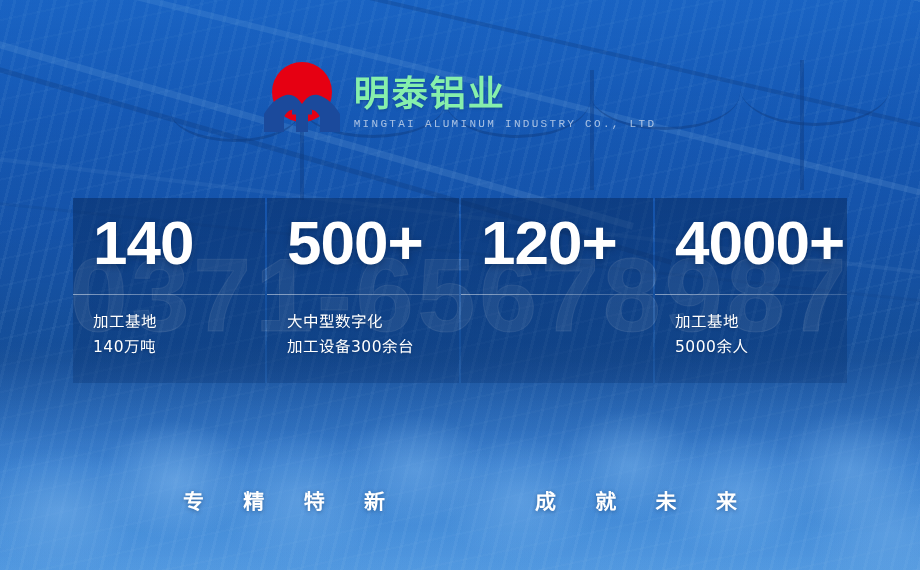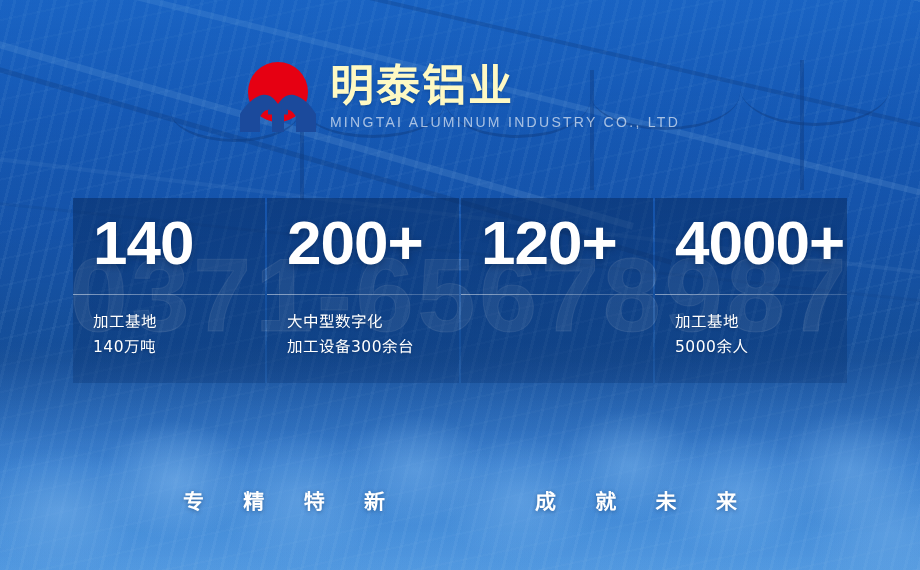--- a/index.html
+++ b/index.html
@@ -93,30 +93,30 @@
   .logo-sun{
     position:absolute; left:8px; top:0;
     width:60px; height:60px; border-radius:50%;
     background:#e60012;
   }
   .logo-m{
     position:absolute; left:0; bottom:0; width:76px; height:42px;
   }
   .logo-text{ padding-bottom:2px; }
   .logo-cn{
-    font-size:44px; font-weight:800; color:#fef9c3;
+    font-size:36px; font-weight:800; color:#86efac;
     letter-spacing:2px; line-height:1;
     font-family:"DejaVu Sans","Liberation Sans",sans-serif;
     text-shadow:0 1px 3px rgba(0,40,90,.35);
   }
   .logo-en{
     margin-top:6px;
-    font-size:14px; letter-spacing:2.3px;
+    font-size:11px; letter-spacing:2.3px;
     color:rgba(255,255,255,.62);
-    font-family:Liberation Sans, sans-serif;
+    font-family:Liberation Mono, monospace;
     white-space:nowrap;
   }
 
   
   .cards{
     position:absolute;
     left:73px; top:198px;
     width:774px; height:185px;
     display:flex; gap:2px;
   }
@@ -220,21 +220,21 @@
     <div class="card">
       <div class="card-num">140</div>
       <div class="card-rule"></div>
       <div class="card-desc">
         <div>加工基地</div>
         <div>140万吨</div>
       </div>
     </div>
 
     <div class="card">
-      <div class="card-num">200+</div>
+      <div class="card-num">500+</div>
       <div class="card-rule"></div>
       <div class="card-desc">
         <div>大中型数字化</div>
         <div>加工设备300余台</div>
       </div>
     </div>
 
     <div class="card">
       <div class="card-num">120+</div>
       <div class="card-rule"></div>

